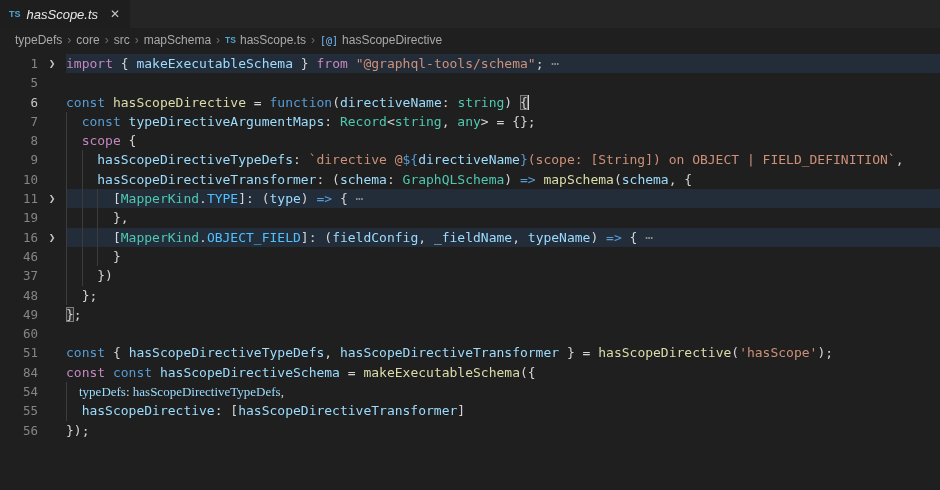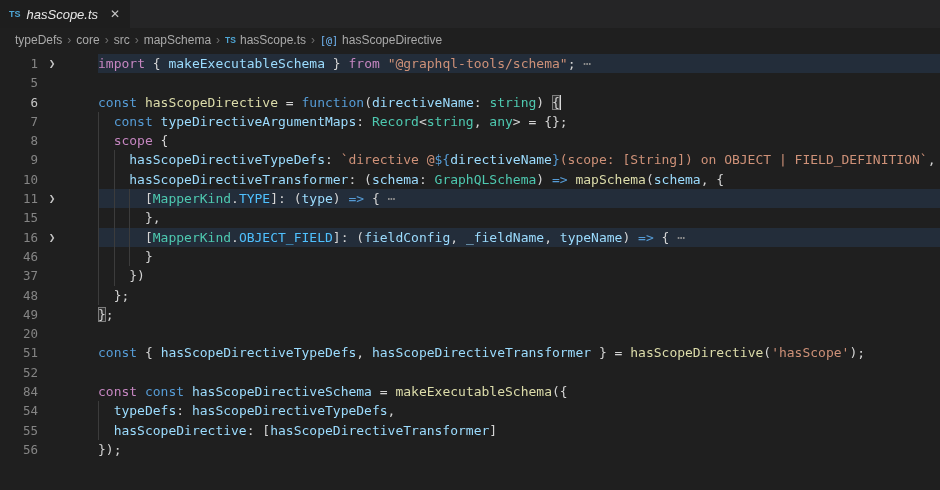--- a/index.html
+++ b/index.html
@@ -32,21 +32,21 @@
   
   .editor{padding-top:2px;}
   .row{
     display:flex;height:19.3px;line-height:19.3px;
     font-family:"DejaVu Sans Mono","Liberation Mono",monospace;
     font-size:13px;white-space:pre;
   }
   .num{width:38px;flex:none;text-align:right;color:var(--linenum,#858585);font-size:12.5px;}
   .num.active{color:#c6c6c6;}
   .fold{width:28px;flex:none;text-align:center;color:#c5c5c5;font-size:11px;}
-  .code{flex:1;position:relative;margin-left:32px;}
+  .code{flex:1;position:relative;}
   .row.hl .code{background:var(--bg-line-highlight,#232d3a);}
   .guide{position:absolute;top:0;bottom:0;width:1px;background:var(--guide,#3c3c3c);}
   .tk-kw{color:var(--tk-kw,#569cd6);}
   .tk-ctrl{color:var(--tk-ctrl,#c586c0);}
   .tk-var{color:var(--tk-var,#9cdcfe);}
   .tk-fn{color:var(--tk-fn,#dcdcaa);}
   .tk-type{color:var(--tk-type,#4ec9b0);}
   .tk-str{color:var(--tk-str,#ce9178);}
   .tk-const{color:var(--tk-const,#4fc1ff);}
   .tk-punc{color:var(--tk-punc,#d4d4d4);}
@@ -96,26 +96,25 @@
 
 <div class="editor">
     <div class="row hl"><div class="num">1</div><div class="fold">❯</div><div class="code"><span style="padding-left: 0ch; display: inline-block;"><span class="tk-ctrl">import </span><span class="tk-punc">{ </span><span class="tk-var">makeExecutableSchema</span><span class="tk-punc"> } </span><span class="tk-ctrl">from </span><span class="tk-str">"@graphql-tools/schema"</span><span class="tk-punc">;</span><span class="tk-fold"> ⋯</span></span></div></div>
     <div class="row"><div class="num">5</div><div class="fold"></div><div class="code"><span style="padding-left: 0ch; display: inline-block;"></span></div></div>
     <div class="row"><div class="num active">6</div><div class="fold"></div><div class="code"><span style="padding-left: 0ch; display: inline-block;"><span class="tk-kw">const </span><span class="tk-fn">hasScopeDirective</span><span class="tk-punc"> = </span><span class="tk-kw">function</span><span class="tk-punc">(</span><span class="tk-var">directiveName</span><span class="tk-punc">: </span><span class="tk-type">string</span><span class="tk-punc">) </span><span class="tk-bm">{</span><span class="cursor"></span></span></div></div>
     <div class="row"><div class="num">7</div><div class="fold"></div><div class="code"><span class="guide" style="left: 0ch;"></span><span style="padding-left: 2ch; display: inline-block;"><span class="tk-kw">const </span><span class="tk-var">typeDirectiveArgumentMaps</span><span class="tk-punc">: </span><span class="tk-type">Record</span><span class="tk-punc">&lt;</span><span class="tk-type">string</span><span class="tk-punc">, </span><span class="tk-type">any</span><span class="tk-punc">&gt; = {};</span></span></div></div>
     <div class="row"><div class="num">8</div><div class="fold"></div><div class="code"><span class="guide" style="left: 0ch;"></span><span style="padding-left: 2ch; display: inline-block;"><span class="tk-ctrl">scope </span><span class="tk-punc">{</span></span></div></div>
     <div class="row"><div class="num">9</div><div class="fold"></div><div class="code"><span class="guide" style="left: 0ch;"></span><span class="guide" style="left: 2ch;"></span><span style="padding-left: 4ch; display: inline-block;"><span class="tk-var">hasScopeDirectiveTypeDefs</span><span class="tk-punc">: </span><span class="tk-str">`directive @</span><span class="tk-interp">${</span><span class="tk-var">directiveName</span><span class="tk-interp">}</span><span class="tk-str">(scope: [String]) on OBJECT | FIELD_DEFINITION`</span><span class="tk-punc">,</span></span></div></div>
     <div class="row"><div class="num">10</div><div class="fold"></div><div class="code"><span class="guide" style="left: 0ch;"></span><span class="guide" style="left: 2ch;"></span><span style="padding-left: 4ch; display: inline-block;"><span class="tk-var">hasScopeDirectiveTransformer</span><span class="tk-punc">: (</span><span class="tk-var">schema</span><span class="tk-punc">: </span><span class="tk-type">GraphQLSchema</span><span class="tk-punc">) </span><span class="tk-kw">=&gt;</span><span class="tk-punc"> </span><span class="tk-fn">mapSchema</span><span class="tk-punc">(</span><span class="tk-var">schema</span><span class="tk-punc">, {</span></span></div></div>
     <div class="row hl"><div class="num">11</div><div class="fold">❯</div><div class="code"><span class="guide" style="left: 0ch;"></span><span class="guide" style="left: 2ch;"></span><span class="guide" style="left: 4ch;"></span><span style="padding-left: 6ch; display: inline-block;"><span class="tk-punc">[</span><span class="tk-type">MapperKind</span><span class="tk-punc">.</span><span class="tk-const">TYPE</span><span class="tk-punc">]: (</span><span class="tk-var">type</span><span class="tk-punc">) </span><span class="tk-kw">=&gt;</span><span class="tk-punc"> {</span><span class="tk-fold"> ⋯</span></span></div></div>
-    <div class="row"><div class="num">15</div><div class="fold"></div><div class="code"><span class="guide" style="left: 0ch;"></span><span class="guide" style="left: 2ch;"></span><span class="guide" style="left: 4ch;"></span><span style="padding-left: 6ch; display: inline-block;"><span class="tk-punc">},</span></span></div></div>
+    <div class="row"><div class="num">19</div><div class="fold"></div><div class="code"><span class="guide" style="left: 0ch;"></span><span class="guide" style="left: 2ch;"></span><span class="guide" style="left: 4ch;"></span><span style="padding-left: 6ch; display: inline-block;"><span class="tk-punc">},</span></span></div></div>
     <div class="row hl"><div class="num">16</div><div class="fold">❯</div><div class="code"><span class="guide" style="left: 0ch;"></span><span class="guide" style="left: 2ch;"></span><span class="guide" style="left: 4ch;"></span><span style="padding-left: 6ch; display: inline-block;"><span class="tk-punc">[</span><span class="tk-type">MapperKind</span><span class="tk-punc">.</span><span class="tk-const">OBJECT_FIELD</span><span class="tk-punc">]: (</span><span class="tk-var">fieldConfig</span><span class="tk-punc">, </span><span class="tk-var">_fieldName</span><span class="tk-punc">, </span><span class="tk-var">typeName</span><span class="tk-punc">) </span><span class="tk-kw">=&gt;</span><span class="tk-punc"> {</span><span class="tk-fold"> ⋯</span></span></div></div>
     <div class="row"><div class="num">46</div><div class="fold"></div><div class="code"><span class="guide" style="left: 0ch;"></span><span class="guide" style="left: 2ch;"></span><span class="guide" style="left: 4ch;"></span><span style="padding-left: 6ch; display: inline-block;"><span class="tk-punc">}</span></span></div></div>
     <div class="row"><div class="num">37</div><div class="fold"></div><div class="code"><span class="guide" style="left: 0ch;"></span><span class="guide" style="left: 2ch;"></span><span style="padding-left: 4ch; display: inline-block;"><span class="tk-punc">})</span></span></div></div>
     <div class="row"><div class="num">48</div><div class="fold"></div><div class="code"><span class="guide" style="left: 0ch;"></span><span style="padding-left: 2ch; display: inline-block;"><span class="tk-punc">};</span></span></div></div>
     <div class="row"><div class="num">49</div><div class="fold"></div><div class="code"><span style="padding-left: 0ch; display: inline-block;"><span class="tk-bm">}</span><span class="tk-punc">;</span></span></div></div>
-    <div class="row"><div class="num">20</div><div class="fold"></div><div class="code"><span style="padding-left: 0ch; display: inline-block;"></span></div></div>
+    <div class="row"><div class="num">60</div><div class="fold"></div><div class="code"><span style="padding-left: 0ch; display: inline-block;"></span></div></div>
     <div class="row"><div class="num">51</div><div class="fold"></div><div class="code"><span style="padding-left: 0ch; display: inline-block;"><span class="tk-kw">const </span><span class="tk-punc">{ </span><span class="tk-var">hasScopeDirectiveTypeDefs</span><span class="tk-punc">, </span><span class="tk-var">hasScopeDirectiveTransformer</span><span class="tk-punc"> } = </span><span class="tk-fn">hasScopeDirective</span><span class="tk-punc">(</span><span class="tk-str">'hasScope'</span><span class="tk-punc">);</span></span></div></div>
-    <div class="row"><div class="num">52</div><div class="fold"></div><div class="code"><span style="padding-left: 0ch; display: inline-block;"></span></div></div>
     <div class="row"><div class="num">84</div><div class="fold"></div><div class="code"><span style="padding-left: 0ch; display: inline-block;"><span class="tk-ctrl">const </span><span class="tk-kw">const </span><span class="tk-var">hasScopeDirectiveSchema</span><span class="tk-punc"> = </span><span class="tk-fn">makeExecutableSchema</span><span class="tk-punc">({</span></span></div></div>
-    <div class="row"><div class="num">54</div><div class="fold"></div><div class="code"><span class="guide" style="left: 0ch;"></span><span style="padding-left: 2ch; display: inline-block;"><span class="tk-var">typeDefs</span><span class="tk-punc">: </span><span class="tk-var">hasScopeDirectiveTypeDefs</span><span class="tk-punc">,</span></span></div></div>
+    <div class="row"><div class="num">54</div><div class="fold"></div><div class="code"><span class="guide" style="left: 0ch;"></span><span style="padding-left: 2ch; display: inline-block; font-family: Liberation Serif, serif;"><span class="tk-var">typeDefs</span><span class="tk-punc">: </span><span class="tk-var">hasScopeDirectiveTypeDefs</span><span class="tk-punc">,</span></span></div></div>
     <div class="row"><div class="num">55</div><div class="fold"></div><div class="code"><span class="guide" style="left: 0ch;"></span><span style="padding-left: 2ch; display: inline-block;"><span class="tk-var">hasScopeDirective</span><span class="tk-punc">: [</span><span class="tk-var">hasScopeDirectiveTransformer</span><span class="tk-punc">]</span></span></div></div>
     <div class="row"><div class="num">56</div><div class="fold"></div><div class="code"><span style="padding-left: 0ch; display: inline-block;"><span class="tk-punc">});</span></span></div></div>
   </div>
 
 </body></html>

